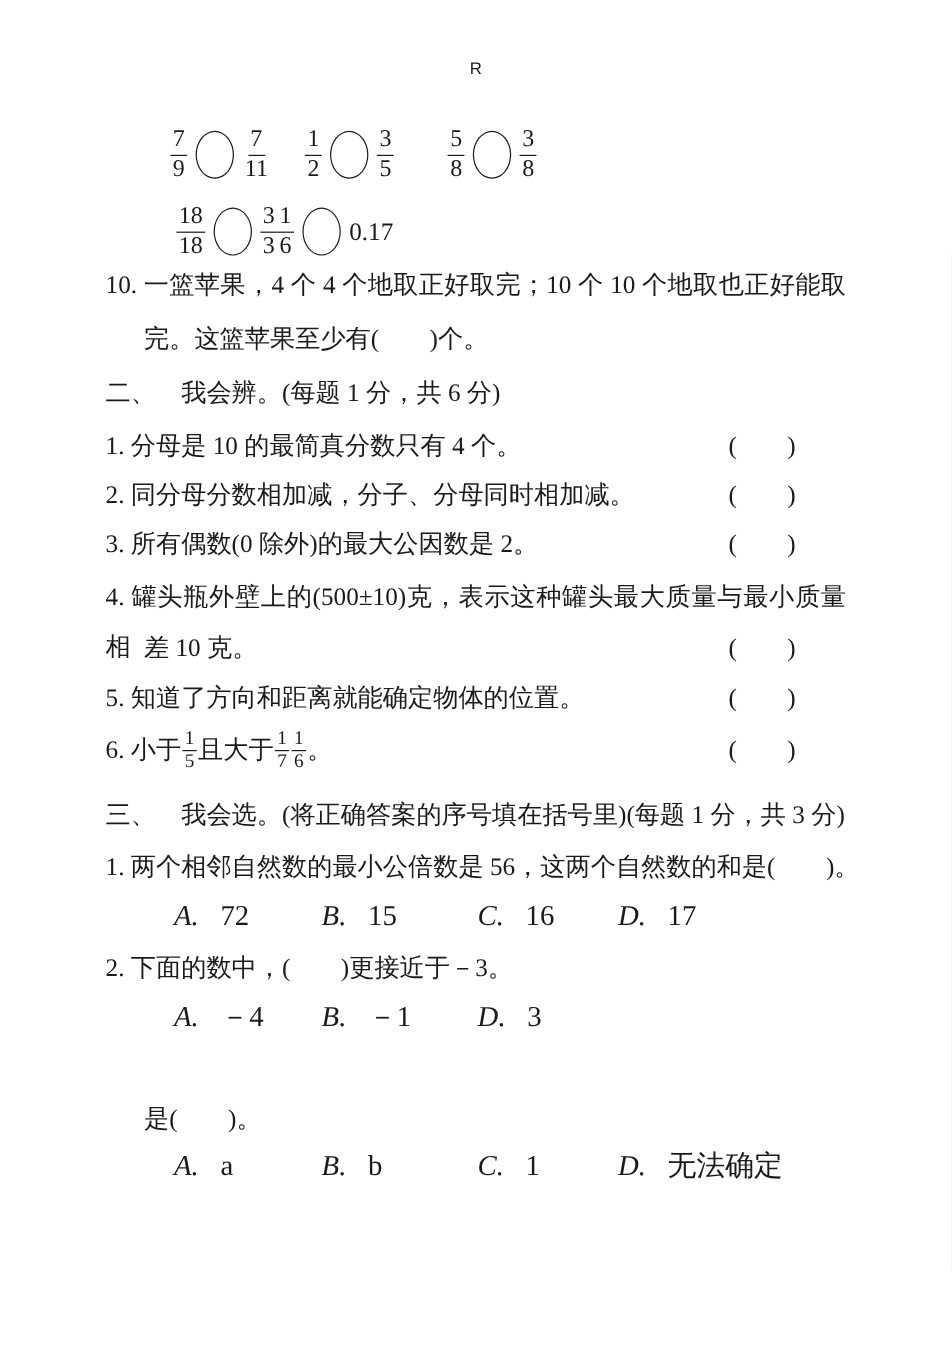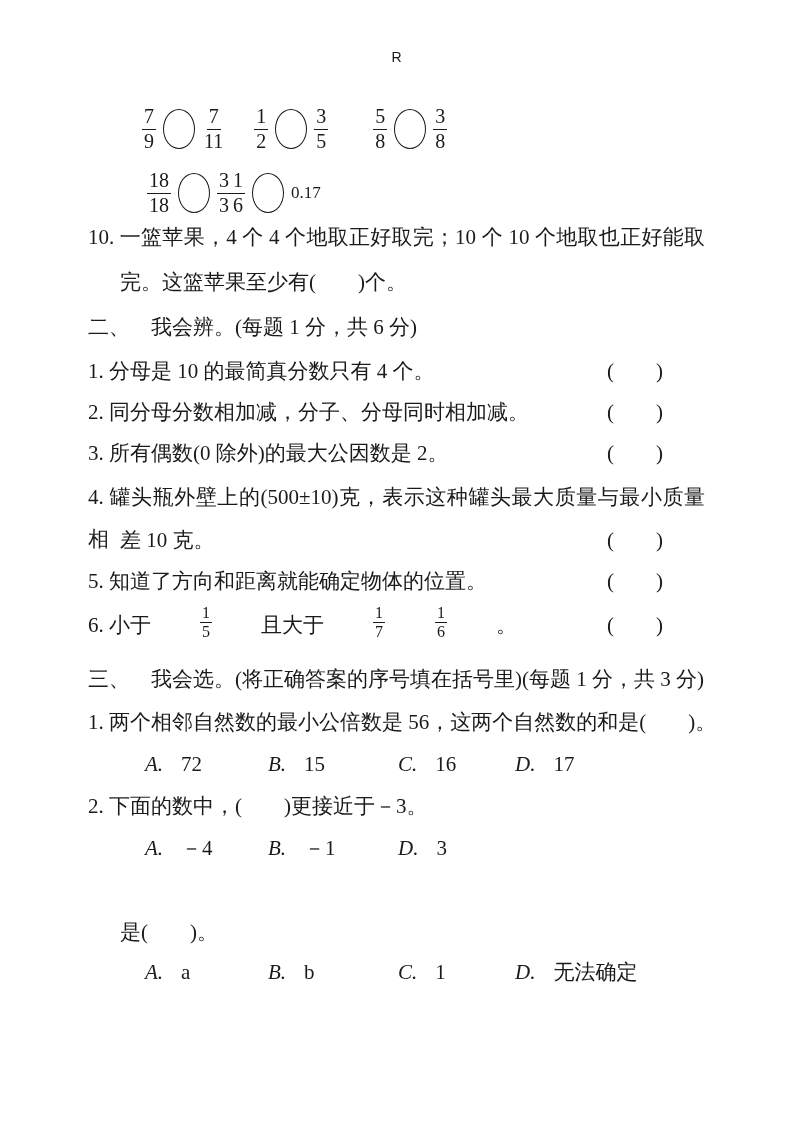--- a/index.html
+++ b/index.html
@@ -32,28 +32,28 @@
     width:30px;height:38px;border:1.6px solid #1a1a1a;border-radius:50%;
     margin:0 7px;flex:none;display:inline-block;
   }
   .frac{
     display:inline-flex;flex-direction:column;align-items:center;
     font-size:20px;line-height:1.18;vertical-align:middle;
   }
   .frac .fnum{border-bottom:1.6px solid #1a1a1a;padding:0 2px;}
   .frac .fden{padding:0 2px;}
   .frac.small{font-size:16px;line-height:1.12;margin:0 1px;}
-  .dec{font-size:17px;}
-  .segrow{display:inline-flex;align-items:flex-start;gap:48px;}
+  .dec{font-size:21px;}
+  .segrow{display:inline-flex;align-items:center;}
   .tall{height:56px;}
   
   .opts{
     position:absolute;left:88px;width:617px;box-sizing:border-box;
     display:grid;grid-template-columns:123px 130px 117px 1fr;
-    padding-left:57px;font-size:21px;line-height:42px;white-space:nowrap;
+    padding-left:57px;font-size:24px;line-height:42px;white-space:nowrap;
   }
   .opt .letter{font-style:italic;margin-right:18px;}
 </style>
 </head>
 <body>
 
 <div id="page">
 
   <div class="rmark">R</div>
 

